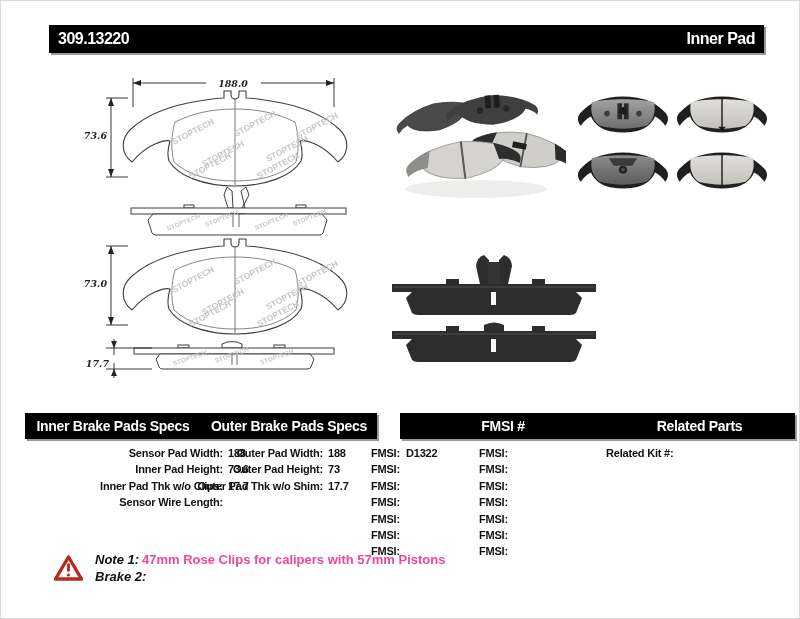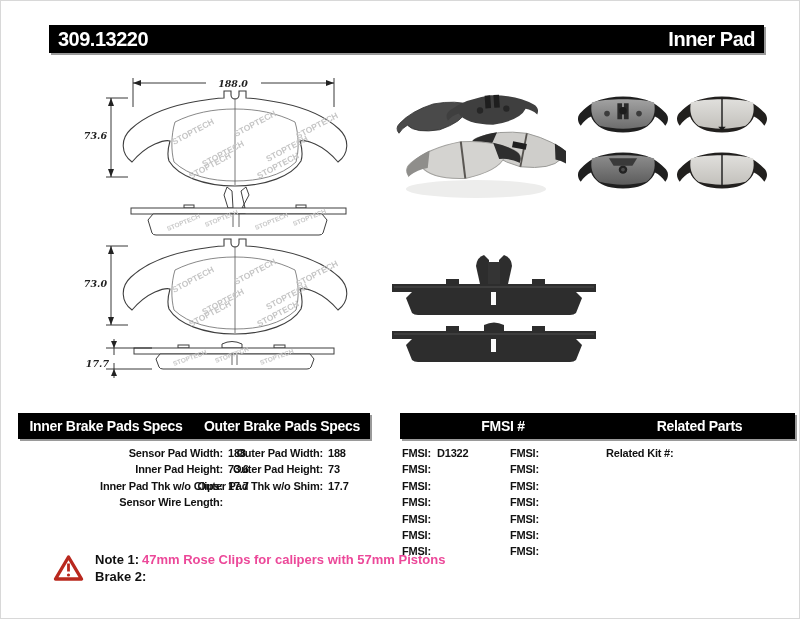--- a/index.html
+++ b/index.html
@@ -4,39 +4,39 @@
 <style>
   html,body{margin:0;padding:0;background:#fff;}
   .page{position:relative;width:800px;height:619px;background:#fff;
         border:1px solid #d8d8d8;box-sizing:border-box;overflow:hidden;
         font-family:"Liberation Sans",sans-serif;}
   .abs{position:absolute;}
   
   .titlebar{left:48px;top:24px;width:715px;height:28px;background:#000;color:#fff;
             display:flex;justify-content:space-between;align-items:center;
             padding:0 9px;box-sizing:border-box;box-shadow:2px 2px 0 #9a9a9a;}
-  .titlebar .t{font-size:20px;font-weight:bold;letter-spacing:-0.5px;}
+  .titlebar .t{font-size:16px;font-weight:bold;letter-spacing:-0.5px;}
   
   .hbox{top:412px;height:26px;background:#000;color:#fff;display:flex;
         align-items:center;justify-content:center;box-sizing:border-box;
         box-shadow:2px 2px 0 #9a9a9a;font-size:14px;font-weight:bold;letter-spacing:-0.3px;}
   .hbox.split{justify-content:space-around;}
   .hbox .cell{flex:1;text-align:center;}
   
   .colrows{font-size:11px;font-weight:bold;letter-spacing:-0.2px;color:#111;}
   .colrows .row{line-height:16.4px;white-space:nowrap;}
   .lab{display:inline-block;text-align:right;}
   .val{display:inline-block;margin-left:5px;text-align:center;}
   .labL{display:inline-block;text-align:left;}
   .fmsirow{position:relative;line-height:16.4px;height:16.4px;}
   .fmsirow span{position:absolute;top:0;}
   
   .notes{left:94px;top:550px;font-size:13px;font-weight:bold;color:#111;}
   .notes .nrow{line-height:17px;white-space:nowrap;}
-  .notes .nlab{display:inline-block;width:47px;}
+  .notes .nlab{display:inline-block;width:47px;font-style:italic;}
   .notes .ntext{color:#ec4899;}
   
   text.dim{font-family:"DejaVu Serif",serif;font-style:italic;font-weight:bold;
            font-size:9.5px;fill:#222;}
   text.wm{font-family:"Liberation Sans",sans-serif;font-weight:bold;font-size:8.5px;
           fill:#c6c6c6;}
   text.wms{font-family:"Liberation Sans",sans-serif;font-weight:bold;font-size:6.5px;
            fill:#c9c9c9;}
   svg{display:block;}
 </style>
@@ -252,21 +252,21 @@
       <path d="M100,40 L100,34 Q110,29 120,34 L120,40 Z"></path>
       <rect x="62" y="35" width="13" height="5"></rect>
       <rect x="148" y="35" width="13" height="5"></rect>
       <rect x="8" y="40" width="204" height="8"></rect>
       <path d="M28,48 L192,48 L198,54 L192,69 Q190,71 186,71 L34,71 Q30,71 28,69 L22,54 Z"></path>
       <rect x="107" y="48" width="5" height="13" fill="#fafafa"></rect>
       <line x1="10" y1="43" x2="210" y2="43" stroke="#4f4f4f" stroke-width="1"></line>
     </g>
   </svg>
 
-  <div class="abs hbox split" style="left:17px;width:352px;">
+  <div class="abs hbox split" style="left:24px;width:352px;">
     <span class="cell">Inner Brake Pads Specs</span>
     <span class="cell">Outer Brake Pads Specs</span>
   </div>
   <div class="abs hbox" style="left:399px;width:206px;">
     <span>FMSI #</span>
   </div>
   <div class="abs hbox" style="left:603px;width:191px;">
     <span>Related Parts</span>
   </div>
 
@@ -290,21 +290,21 @@
       <span class="lab" style="width:192px">Outer Pad Width:</span><span class="val">188</span>
     </div>
     <div class="row">
       <span class="lab" style="width:192px">Outer Pad Height:</span><span class="val">73</span>
     </div>
     <div class="row">
       <span class="lab" style="width:192px">Outer Pad Thk w/o Shim:</span><span class="val">17.7</span>
     </div>
   </div>
 
-  <div class="abs colrows" style="left:401px;top:444px;width:206px;">
+  <div class="abs colrows" style="left:370px;top:444px;width:206px;">
     <div class="fmsirow">
       <span style="left:0">FMSI:</span>
         <span style="left:35px">D1322</span>
       <span style="left:108px">FMSI:</span>
         <span style="left:143px"></span>
     </div>
     <div class="fmsirow">
       <span style="left:0">FMSI:</span>
         <span style="left:35px"></span>
       <span style="left:108px">FMSI:</span>

